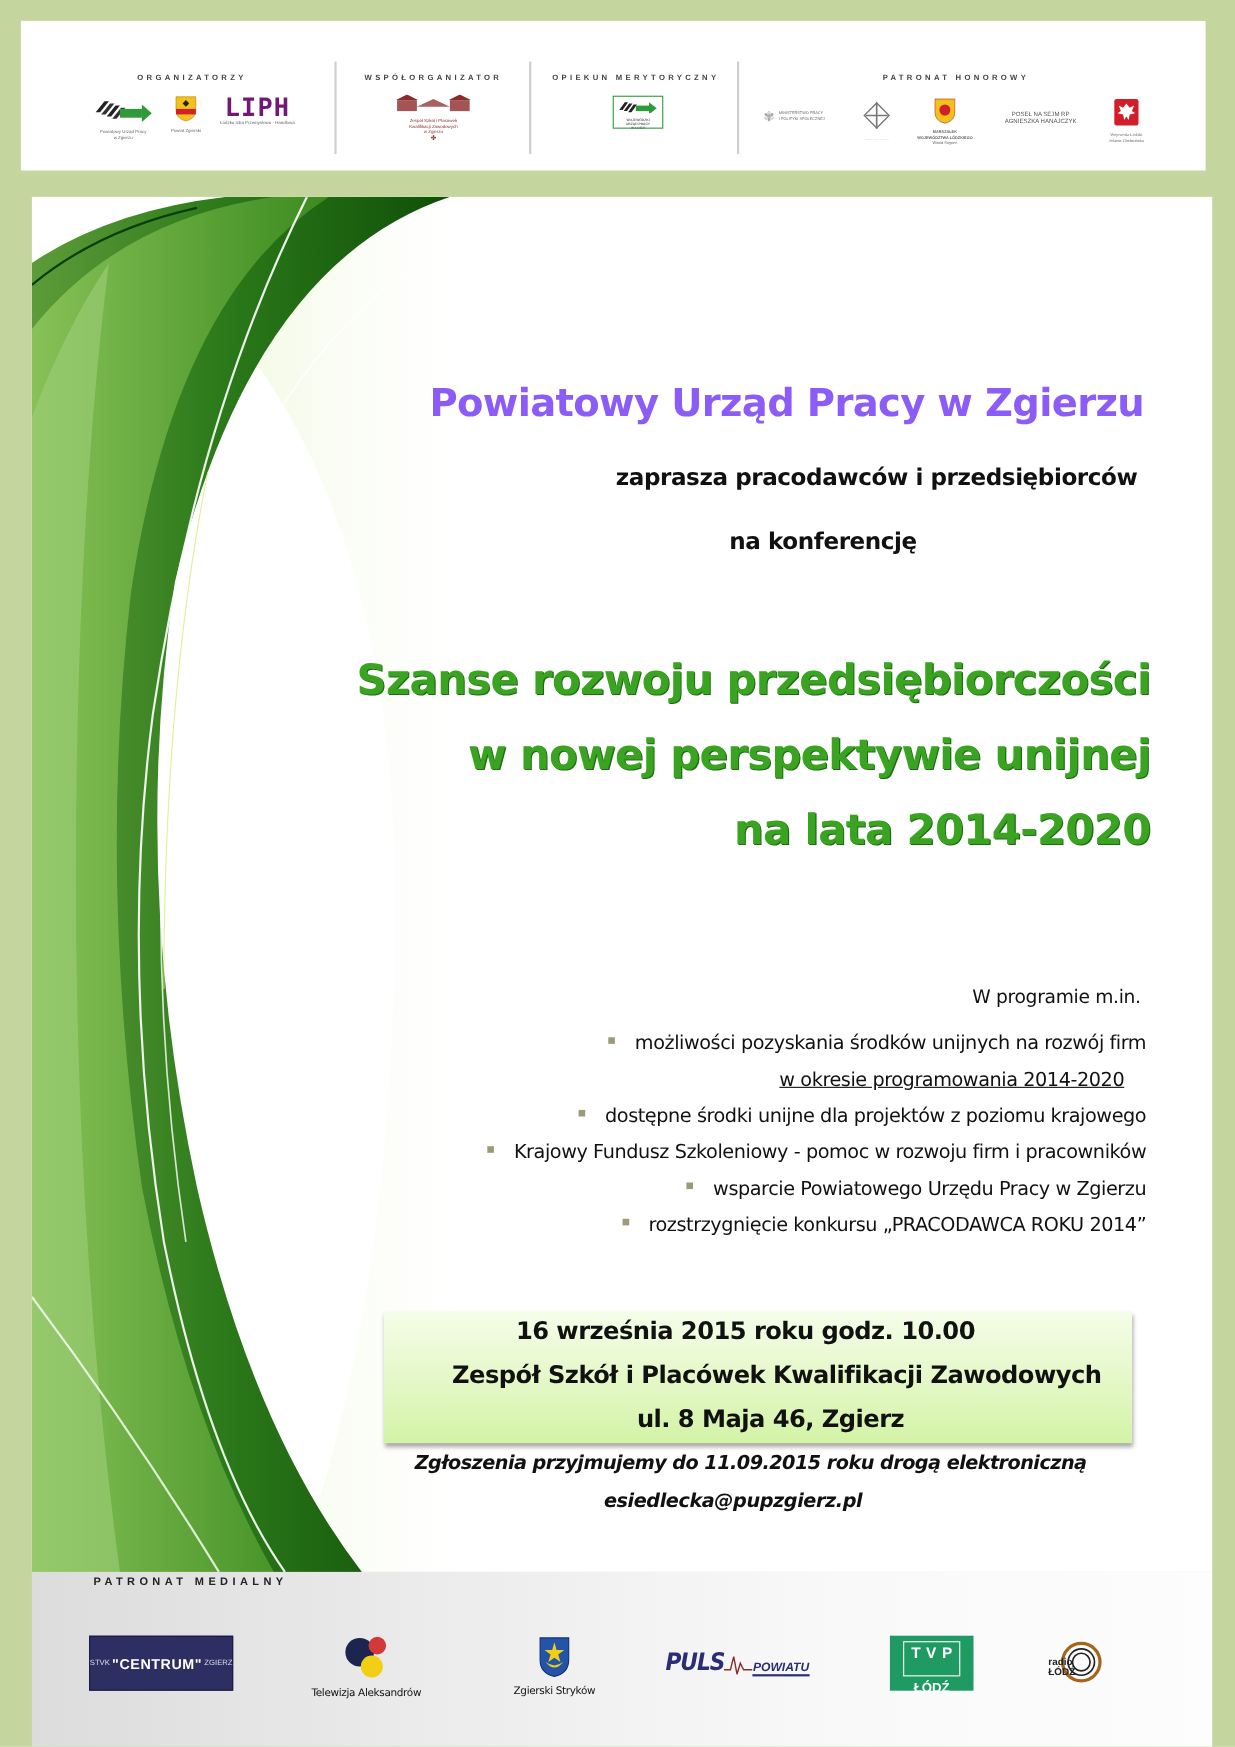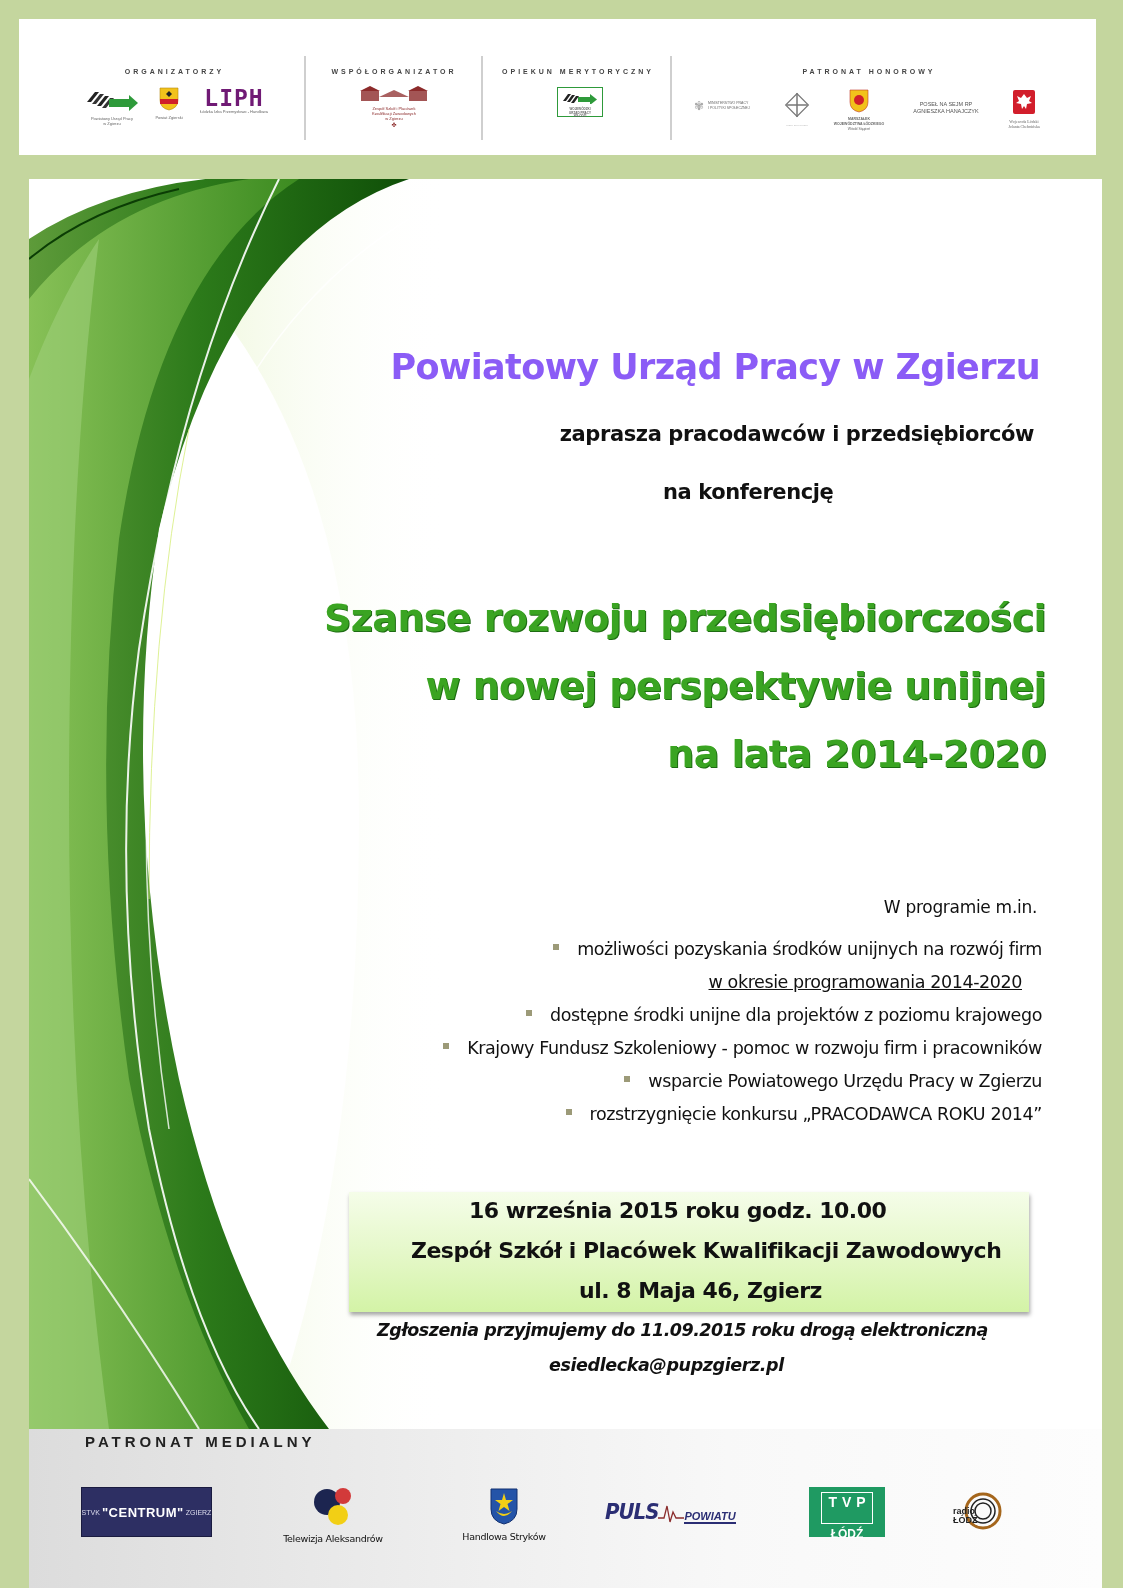--- a/index.html
+++ b/index.html
@@ -93,21 +93,21 @@
     font-style: italic; font-weight: bold; font-size: 17.5px; color: #111;
     font-family: "DejaVu Sans", sans-serif; letter-spacing: -0.4px;
   }
 
   
   .media-bar {
     position: absolute; left: 29px; top: 1429px; width: 1073px; height: 159px;
     background: linear-gradient(90deg, #dcdcdc 0%, #ececec 35%, #f8f8f8 65%, #fdfdfd 100%);
   }
   .media-title {
-    position: absolute; left: 56px; top: 4px; font-size: 15px; letter-spacing: 4px;
+    position: absolute; left: 56px; top: 4px; font-size: 10px; letter-spacing: 4px;
     font-weight: bold; color: #222; white-space: nowrap;
   }
   .media-logo { position: absolute; text-align: center; }
   .media-logo .mcap {
     font-size: 9.5px; color: #111; white-space: nowrap; margin-top: 2px;
     font-family: "DejaVu Sans", sans-serif; letter-spacing: -0.3px;
   }
 </style>
 </head>
 <body>
@@ -324,21 +324,21 @@
     </svg>
     <div class="mcap">Telewizja Aleksandrów</div>
   </div>
 
   <div class="media-logo" style="left:420px;top:58px;width:110px;">
     <svg width="30" height="38" viewBox="0 0 30 38">
       <path d="M2,2 H28 V22 Q28,34 15,37 Q2,34 2,22 Z" fill="#2454a8" stroke="#123070" stroke-width="1"></path>
       <polygon points="15,6 17,13 24,13 18.5,17 20.5,24 15,20 9.5,24 11.5,17 6,13 13,13" fill="#f2cf15"></polygon>
       <path d="M7,24 Q15,34 23,24 Q15,30 7,24 Z" fill="#f2cf15"></path>
     </svg>
-    <div class="mcap">Handlowa Stryków</div>
+    <div class="mcap">Zgierski Stryków</div>
   </div>
 
   <div class="media-logo" style="left:576px;top:70px;width:135px;display:flex;align-items:flex-end;">
     <span style="font-size:22px;font-weight:bold;font-style:italic;color:#2b2e74;letter-spacing:-1px;font-family:'DejaVu Sans Condensed','DejaVu Sans',sans-serif;">PULS</span>
     <svg width="26" height="22" viewBox="0 0 26 22">
       <polyline points="0,16 6,16 9,4 12,20 15,10 18,16 26,16" fill="none" stroke="#8b2d2d" stroke-width="1.3"></polyline>
     </svg>
     <div style="display:flex;flex-direction:column;font-style:italic;">
       <span style="font-size:11px;font-weight:bold;color:#2b2e74;border-bottom:2px solid #2b2e74;">POWIATU</span>
     </div>

